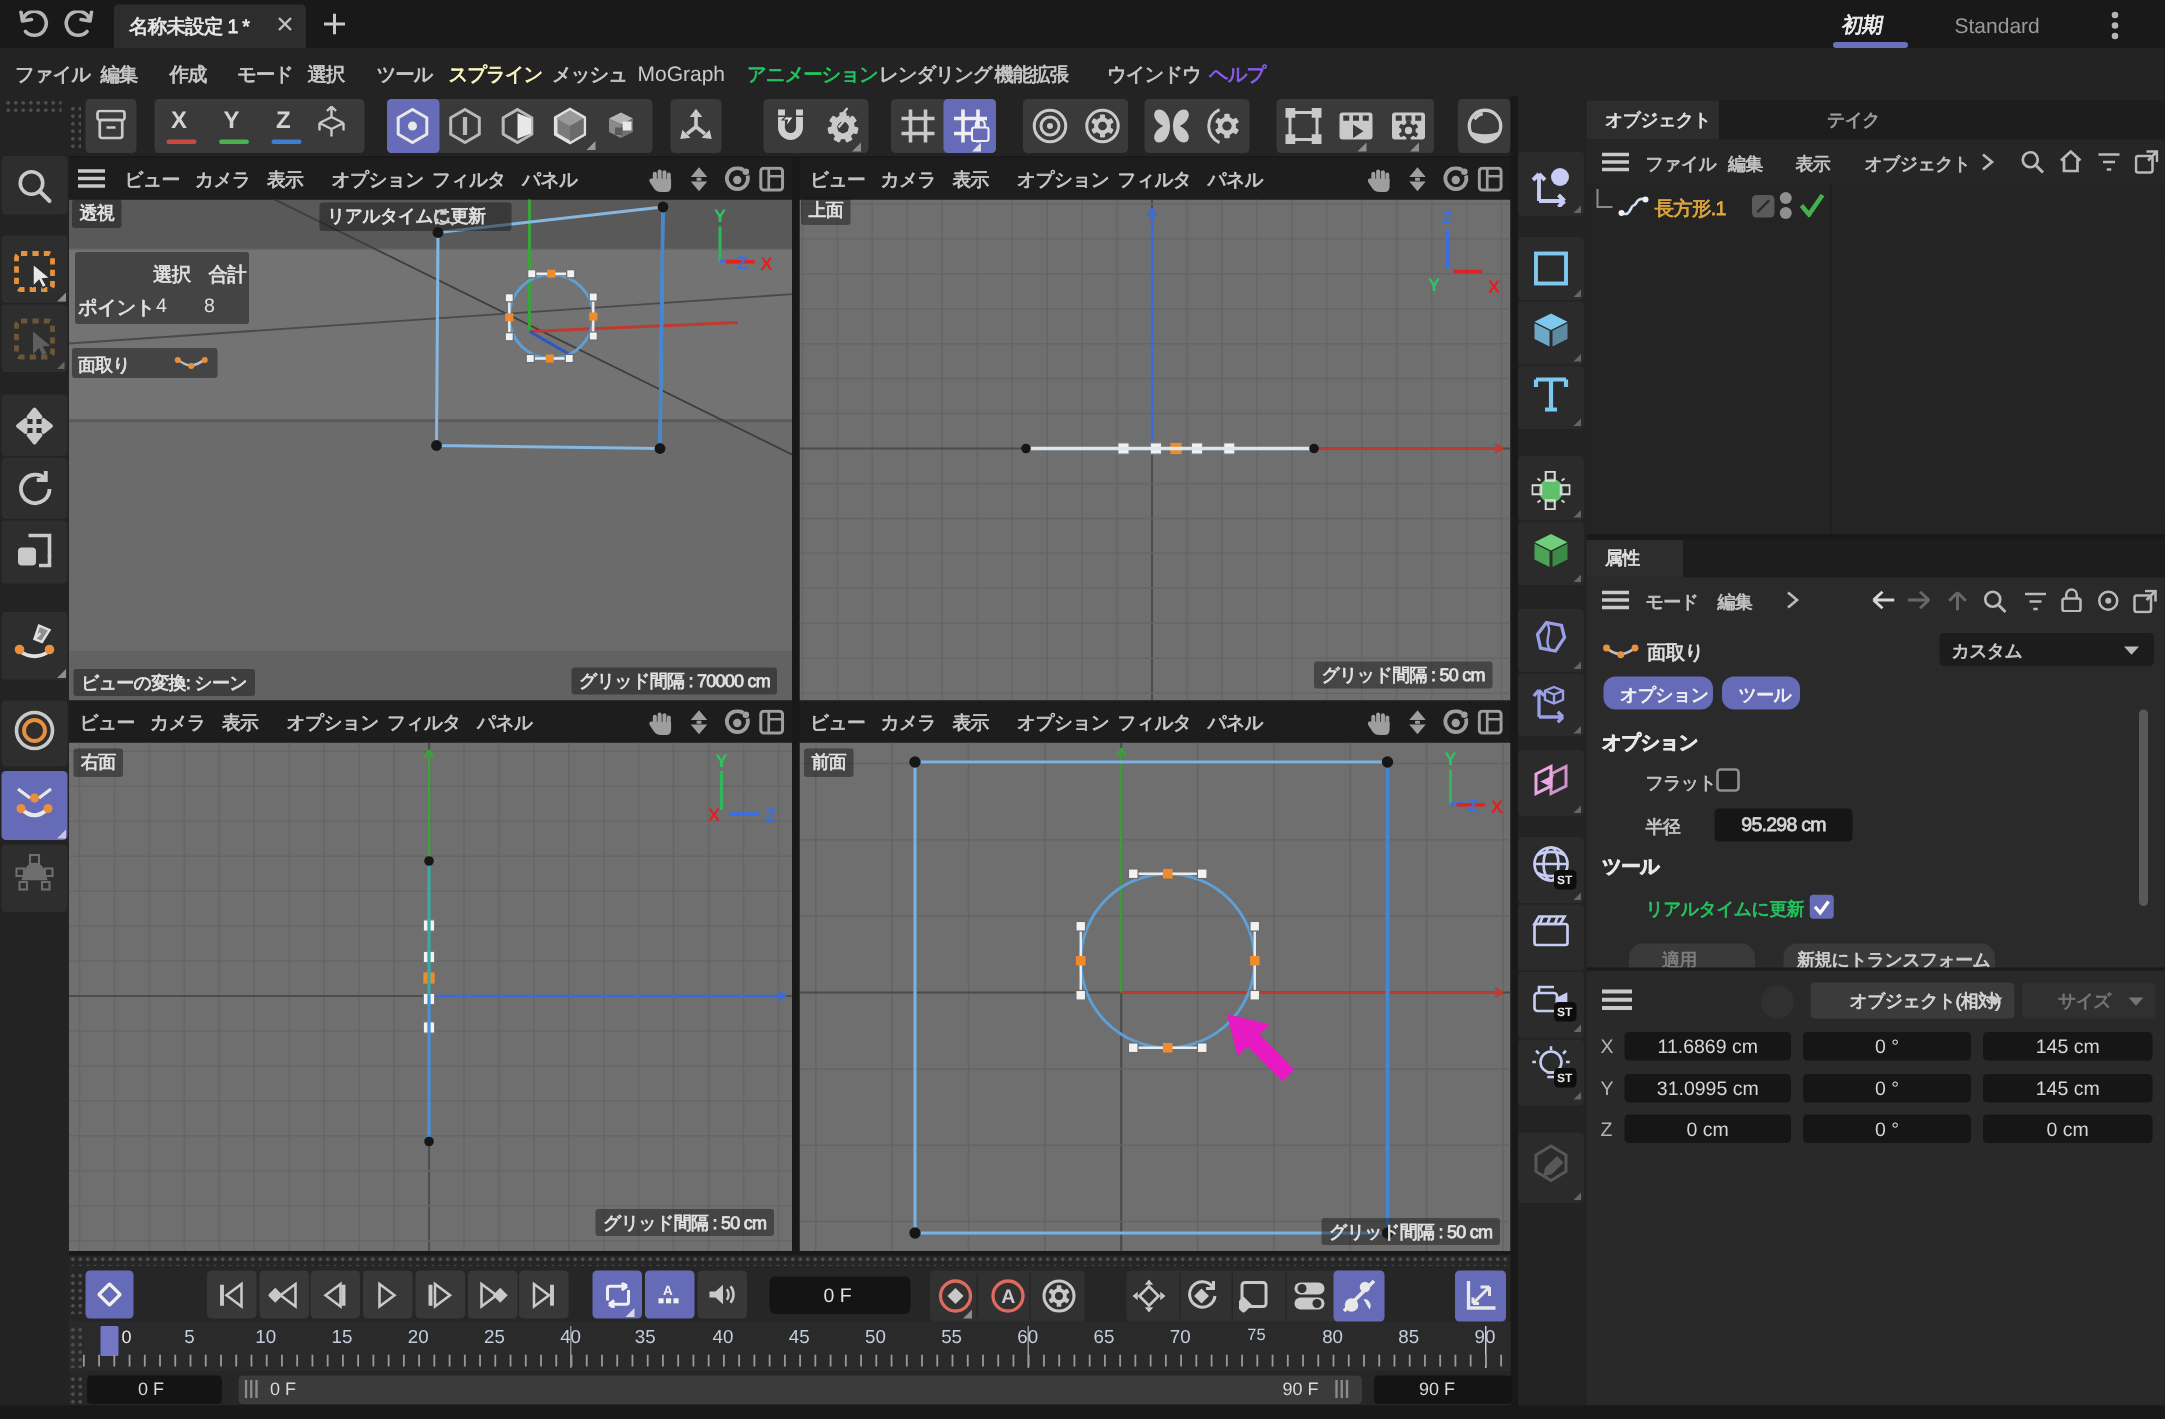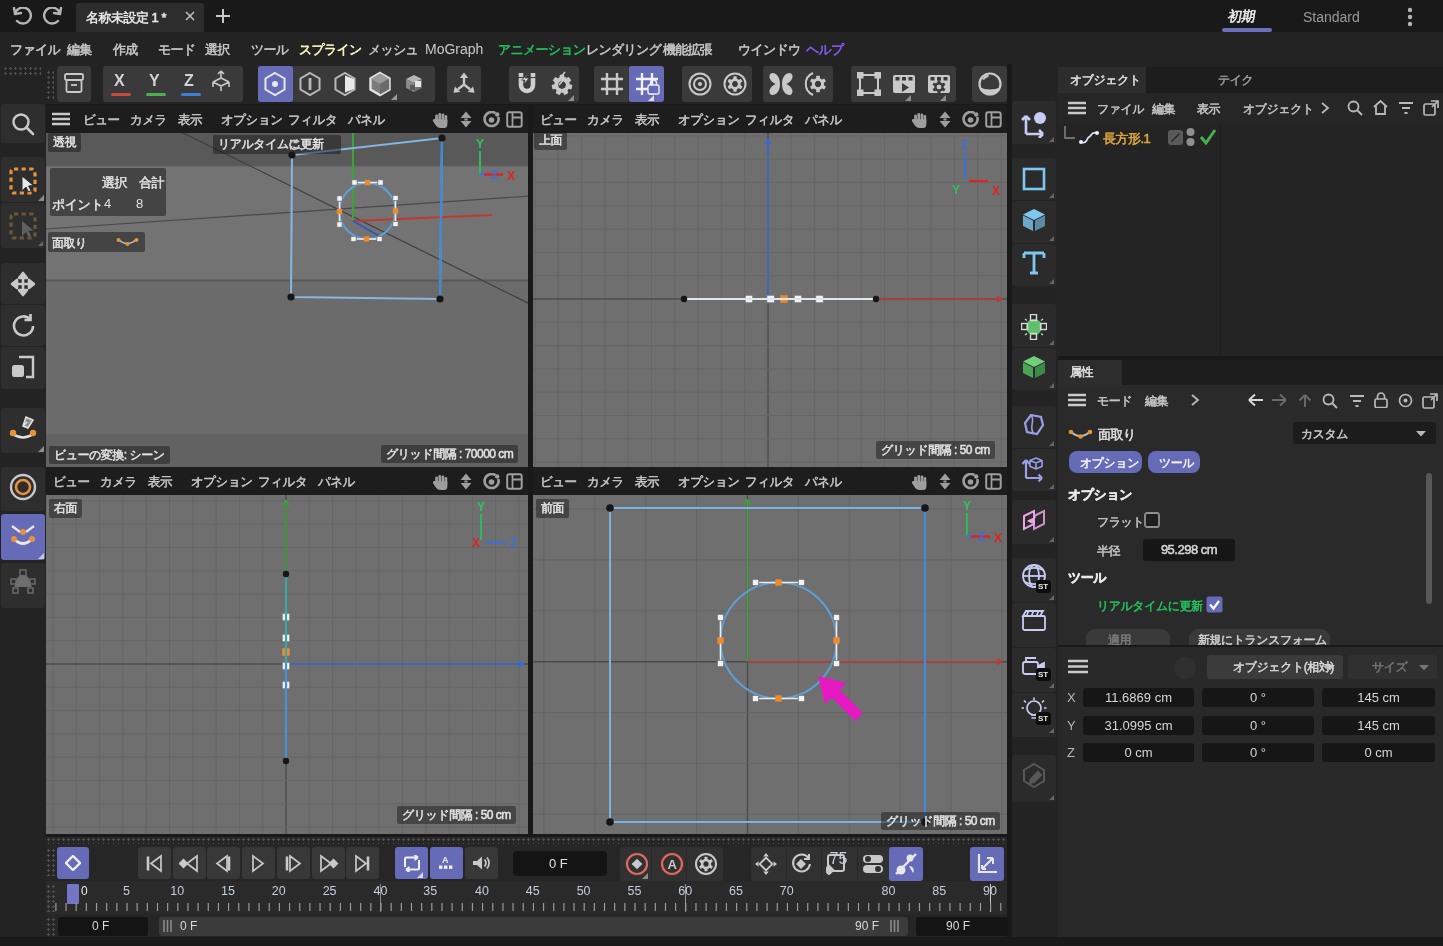--- a/index.html
+++ b/index.html
@@ -1085,21 +1085,21 @@
 <div class="abs" style="left:321.6px;top:884px;font-size:12.5px;color:#c3cddd;white-space:nowrap;width:16px;width:16px;text-align:center">25</div>
 <div class="abs" style="left:372.4px;top:884px;font-size:12.5px;color:#c3cddd;white-space:nowrap;width:16px;width:16px;text-align:center">40</div>
 <div class="abs" style="left:423.20000000000005px;top:884px;font-size:12.5px;color:#c3cddd;white-space:nowrap;width:16px;width:16px;">35</div>
 <div class="abs" style="left:474.0px;top:884px;font-size:12.5px;color:#c3cddd;white-space:nowrap;width:16px;width:16px;text-align:center">40</div>
 <div class="abs" style="left:524.8px;top:884px;font-size:12.5px;color:#c3cddd;white-space:nowrap;width:16px;width:16px;text-align:center">45</div>
 <div class="abs" style="left:575.6px;top:884px;font-size:12.5px;color:#c3cddd;white-space:nowrap;width:16px;width:16px;text-align:center">50</div>
 <div class="abs" style="left:626.4px;top:884px;font-size:12.5px;color:#c3cddd;white-space:nowrap;width:16px;width:16px;text-align:center">55</div>
 <div class="abs" style="left:677.2px;top:884px;font-size:12.5px;color:#c3cddd;white-space:nowrap;width:16px;width:16px;text-align:center">60</div>
 <div class="abs" style="left:728.0px;top:884px;font-size:12.5px;color:#c3cddd;white-space:nowrap;width:16px;width:16px;text-align:center">65</div>
 <div class="abs" style="left:778.8000000000001px;top:884px;font-size:12.5px;color:#c3cddd;white-space:nowrap;width:16px;width:16px;text-align:center">70</div>
-<div class="abs" style="left:829.6px;top:850px;font-size:16px;color:#c3cddd;white-space:nowrap;width:16px;width:16px;text-align:center">75</div>
+<div class="abs" style="left:829.6px;top:884px;font-size:11px;color:#c3cddd;white-space:nowrap;width:16px;width:16px;text-align:center">75</div>
 <div class="abs" style="left:880.4px;top:884px;font-size:12.5px;color:#c3cddd;white-space:nowrap;width:16px;width:16px;text-align:center">80</div>
 <div class="abs" style="left:931.2px;top:884px;font-size:12.5px;color:#c3cddd;white-space:nowrap;width:16px;width:16px;text-align:center">85</div>
 <div class="abs" style="left:982.0px;top:884px;font-size:12.5px;color:#c3cddd;white-space:nowrap;width:16px;width:16px;text-align:center">90</div>
 <div class="abs" style="left:67px;top:884px;width:12px;height:20px;background:#7276c4;border-radius:1px"></div>
 <div class="abs" style="left:81px;top:884px;font-size:12px;color:#e8e8e8;white-space:nowrap;">0</div>
 <svg class="abs" style="left:46px;top:903px;" width="961" height="9" viewBox="0 0 961 9">
     <rect x="9.28" y="0" width="1.2" height="8" fill="#9a9a9a"></rect>
     <rect x="19.44" y="0" width="1.2" height="8" fill="#9a9a9a"></rect>
     <rect x="29.60" y="0" width="1.2" height="8" fill="#9a9a9a"></rect>
     <rect x="39.76" y="0" width="1.2" height="8" fill="#9a9a9a"></rect>

